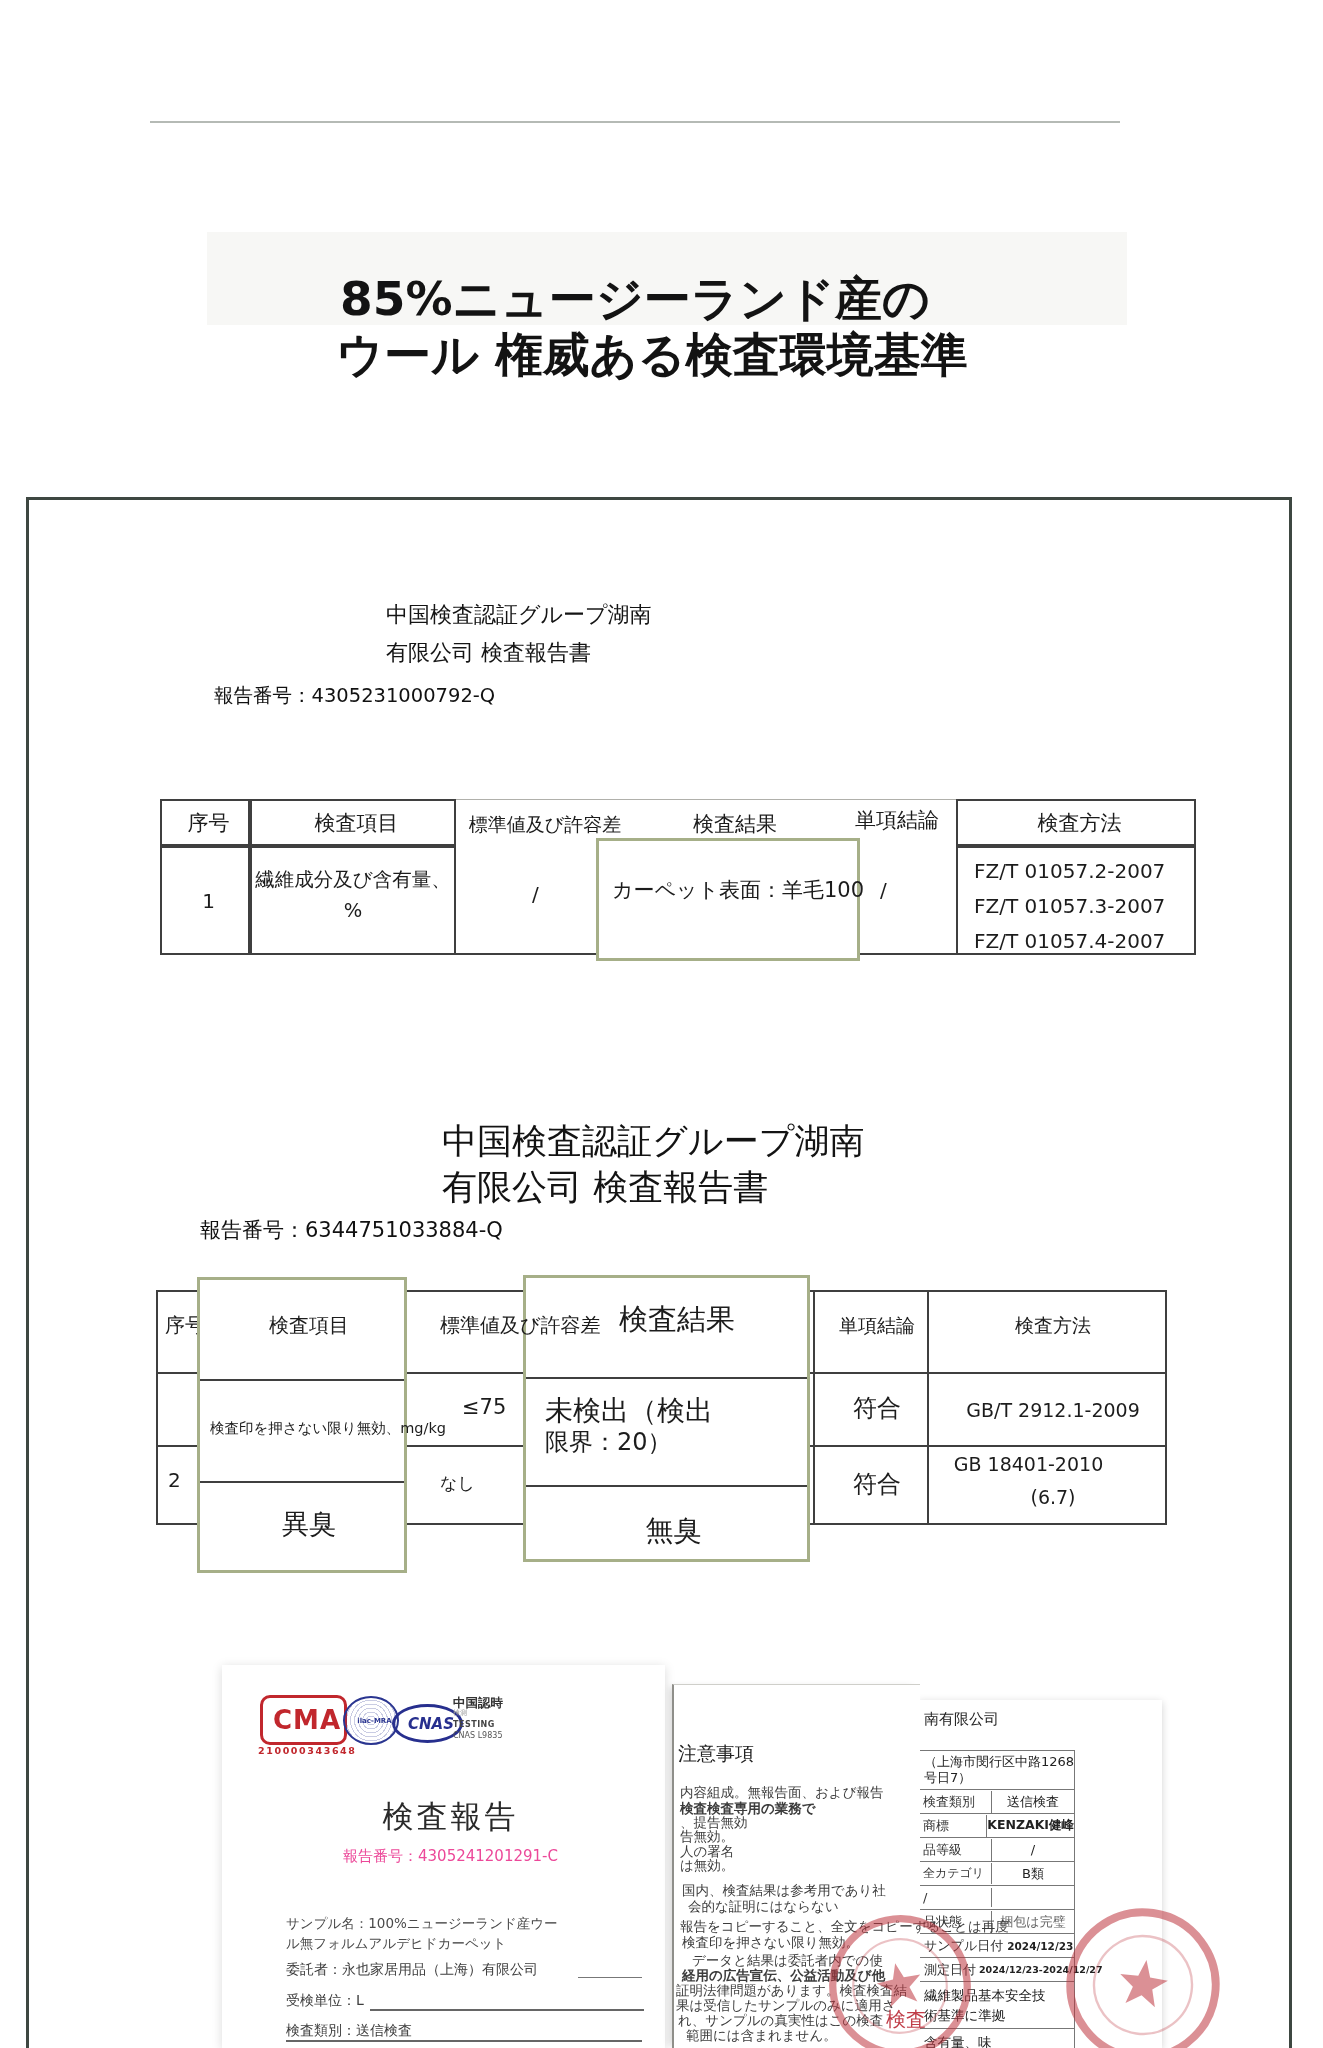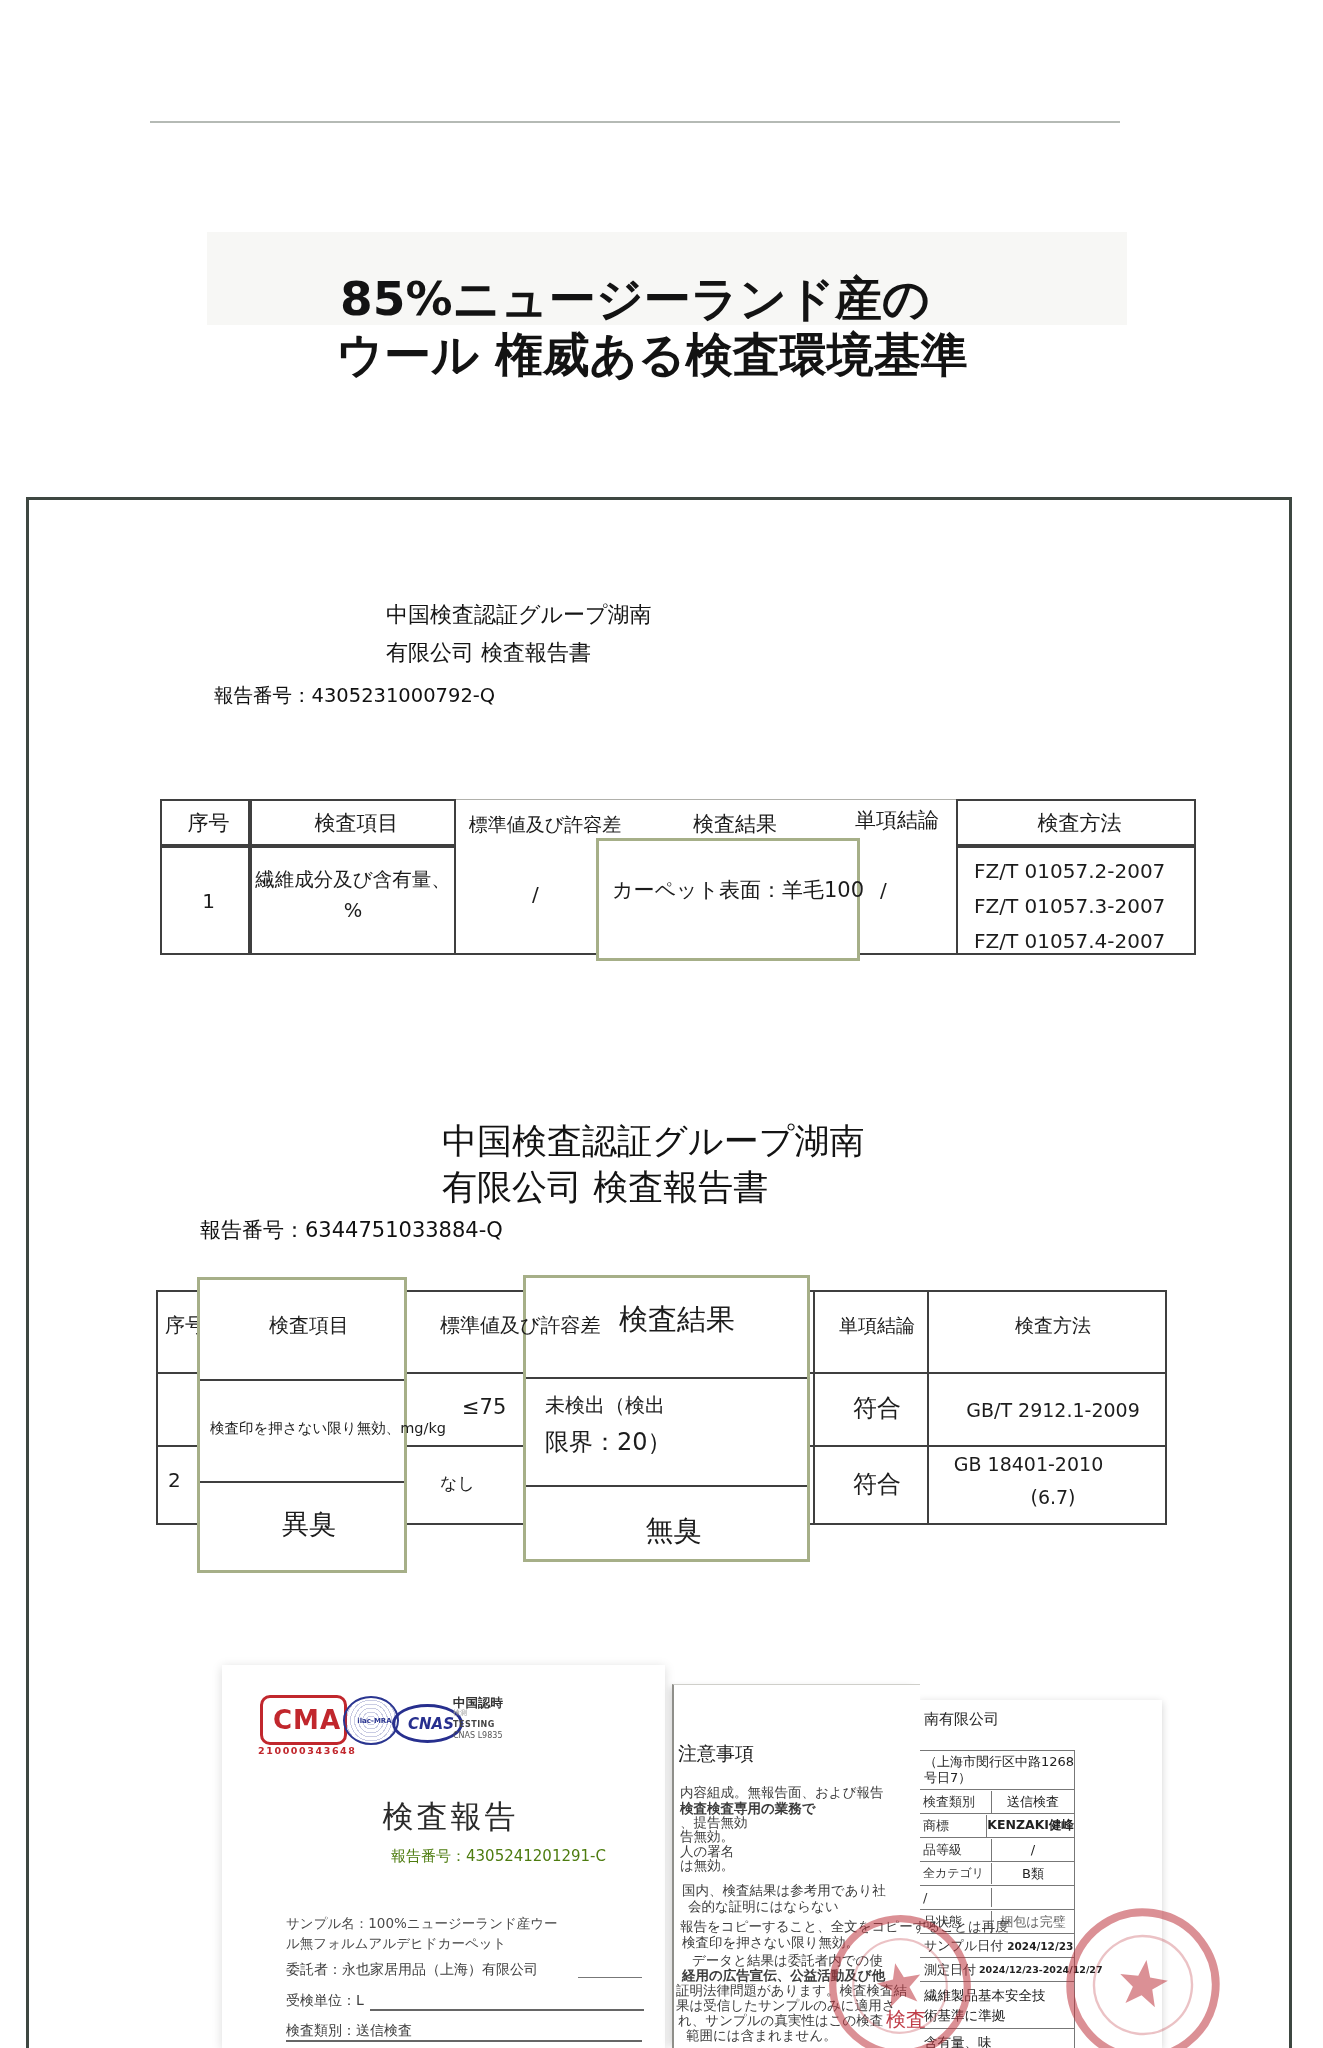--- a/index.html
+++ b/index.html
@@ -85,21 +85,21 @@
 
   <div class="abs ctr" style="left:156px;top:1312px;width:44px;font-size:20px;">序号</div>
   <div class="abs ctr" style="left:197px;top:1312px;width:210px;font-size:20px;z-index:4;">検査項目</div>
   <div class="abs nw" style="left:440px;top:1312px;font-size:20px;z-index:4;">標準値及び許容差</div>
   <div class="abs ctr" style="left:560px;top:1300px;width:220px;font-size:29px;z-index:5;">検査結果</div>
   <div class="abs ctr" style="left:813px;top:1313px;width:114px;font-size:19px;">単項結論</div>
   <div class="abs ctr" style="left:927px;top:1313px;width:238px;font-size:19px;">検査方法</div>
 
   <div class="abs nw" style="left:210px;top:1419px;font-size:14.5px;z-index:3;">検査印を押さない限り無効、mg/kg</div>
   <div class="abs" style="left:462px;top:1395px;font-size:21px;">≤75</div>
-  <div class="abs nw" style="left:545px;top:1392px;font-size:20px;z-index:3;">未検出（検出</div>
+  <div class="abs nw" style="left:545px;top:1392px;font-size:28px;z-index:3;">未検出（検出</div>
   <div class="abs nw" style="left:545px;top:1426px;font-size:24px;z-index:3;">限界：20）</div>
   <div class="abs ctr" style="left:813px;top:1392px;width:114px;font-size:24px;">符合</div>
   <div class="abs ctr nw" style="left:927px;top:1399px;width:238px;font-size:19px;">GB/T 2912.1-2009</div>
 
   <div class="abs" style="left:168px;top:1468px;font-size:20px;">2</div>
   <div class="abs" style="left:440px;top:1472px;font-size:17px;">なし</div>
   <div class="abs ctr" style="left:197px;top:1506px;width:210px;font-size:27px;z-index:3;">異臭</div>
   <div class="abs ctr" style="left:523px;top:1512px;width:287px;font-size:28px;z-index:3;">無臭</div>
   <div class="abs ctr" style="left:813px;top:1468px;width:114px;font-size:24px;">符合</div>
   <div class="abs ctr nw" style="left:927px;top:1453px;width:189px;font-size:19px;">GB 18401-2010</div>
@@ -110,21 +110,21 @@
     <div class="abs nw" style="left:36px;top:80px;font-size:9.5px;font-weight:bold;color:#c1272d;letter-spacing:1.6px;">210000343648</div>
     <div class="abs ctr" style="left:121px;top:31px;width:45px;height:45px;border:2px solid #2a3590;border-radius:50%;font-size:7px;color:#2a3590;font-weight:bold;background:repeating-radial-gradient(circle at 50% 50%, rgba(42,53,144,0.25) 0 1px, transparent 1px 4px);">ilac-MRA</div>
     <div class="abs ctr" style="left:170px;top:39px;width:58px;height:33px;border:3px solid #272f8e;border-radius:50%;font-size:15px;font-weight:bold;font-style:italic;color:#272f8e;">CNAS</div>
     <div class="abs" style="left:231px;top:32px;line-height:11px;">
       <div style="font-size:12.5px;font-weight:bold;color:#333;">中国認時</div>
       <div style="font-size:7px;color:#999;">検測</div>
       <div style="font-size:8px;font-weight:bold;color:#444;letter-spacing:0.5px;">TESTING</div>
       <div style="font-size:8px;color:#555;">CNAS L9835</div>
     </div>
     <div class="abs ctr" style="left:0;top:131px;width:100%;font-size:31px;letter-spacing:3px;color:#2a2a2a;">検査報告</div>
-    <div class="abs ctr" style="left:0;top:182px;width:100%;font-size:15px;color:#4d7c0f;margin-left:48px;">報告番号：4305241201291-C</div>
+    <div class="abs ctr" style="left:0;top:182px;width:100%;font-size:15px;color:#ec4899;">報告番号：4305241201291-C</div>
     <div class="abs nw" style="left:64px;top:250px;font-size:13.5px;color:#4a4a4a;">サンプル名：100%ニュージーランド産ウー</div>
     <div class="abs nw" style="left:64px;top:270px;font-size:13.5px;color:#4a4a4a;">ル無フォルムアルデヒドカーペット</div>
     <div class="abs nw" style="left:64px;top:296px;font-size:14px;color:#3d3d3d;">委託者：永也家居用品（上海）有限公司</div>
     <div class="abs" style="left:356px;top:312px;width:64px;height:1px;background:#777;"></div>
     <div class="abs nw" style="left:64px;top:327px;font-size:14px;color:#3d3d3d;">受検単位：L</div>
     <div class="abs" style="left:148px;top:344px;width:274px;height:1.5px;background:#666;"></div>
     <div class="abs nw" style="left:64px;top:357px;font-size:14px;color:#3d3d3d;">検査類別：送信検査</div>
     <div class="abs" style="left:64px;top:375px;width:356px;height:1.5px;background:#666;"></div>
   </div>
 

